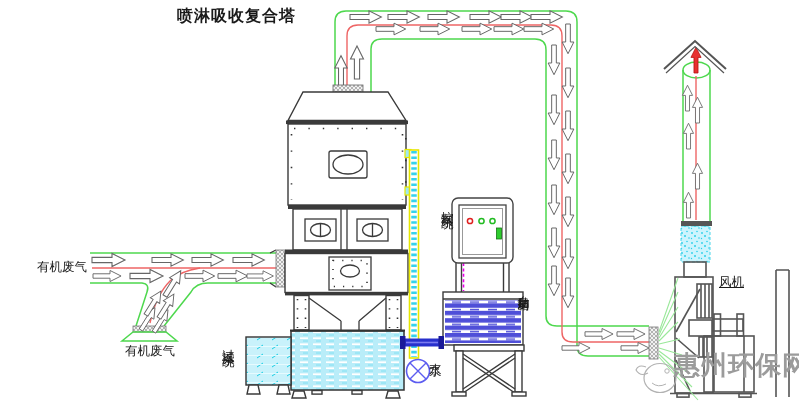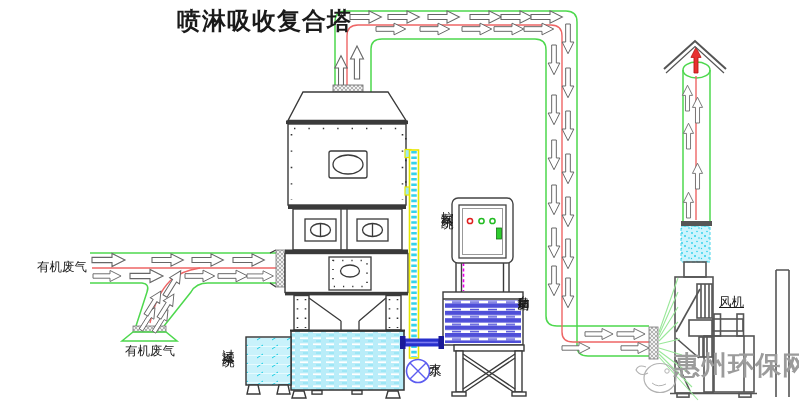--- a/index.html
+++ b/index.html
@@ -1,28 +1,28 @@
 <!DOCTYPE html>
 <html><head>
 <meta charset="utf-8">
 <style>
   html,body{margin:0;padding:0;background:#fff;}
   .stage{position:relative;width:799px;height:404px;background:#fff;overflow:hidden;
          font-family:"Liberation Sans","DejaVu Sans",sans-serif;}
   .stage svg{position:absolute;left:0;top:0;}
   .lbl{position:absolute;color:#1a1a1a;white-space:nowrap;line-height:1.05;}
   .vert{writing-mode:vertical-rl;text-orientation:upright;letter-spacing:2px;}
-  .title{left:177px;top:8px;font-size:24px;font-weight:700;letter-spacing:1px;}
+  .title{left:177px;top:8px;font-size:16px;font-weight:700;letter-spacing:1px;}
   .gas-left{left:37px;top:261px;font-size:12.5px;}
   .gas-branch{left:125px;top:345px;font-size:12.5px;}
   .filter{left:221px;top:339px;font-size:12.5px;}
   .control{left:440px;top:201px;font-size:12.5px;}
   .pump-lbl{left:428px;top:353px;font-size:12.5px;}
   .dosing{left:517px;top:286px;font-size:12px;letter-spacing:1px;}
-  .fan-lbl{left:719px;top:296px;font-size:12.5px;text-decoration:underline;}
+  .fan-lbl{left:719px;top:276px;font-size:12.5px;text-decoration:underline;}
   .wm{left:674px;top:352px;font-size:26px;font-weight:700;color:#9b9b9b;letter-spacing:1px;}
   
   .ln{stroke:#3a3a3a;fill:none;stroke-width:1.3;}
   .lnT{stroke:#3a3a3a;fill:#fff;stroke-width:1.4;}
   .grn{stroke:#4ed84e;fill:none;stroke-width:1.5;}
   .grnL{stroke:#9ae89a;fill:none;stroke-width:1.1;}
   .red{stroke:#ee6565;fill:none;stroke-width:1.4;}
   .arr{fill:#ffffff;stroke:#666;stroke-width:1.1;}
   .arrRed{fill:#e83030;stroke:#b31010;stroke-width:1;}
   .dots{stroke:#333;stroke-width:1.6;fill:none;}

